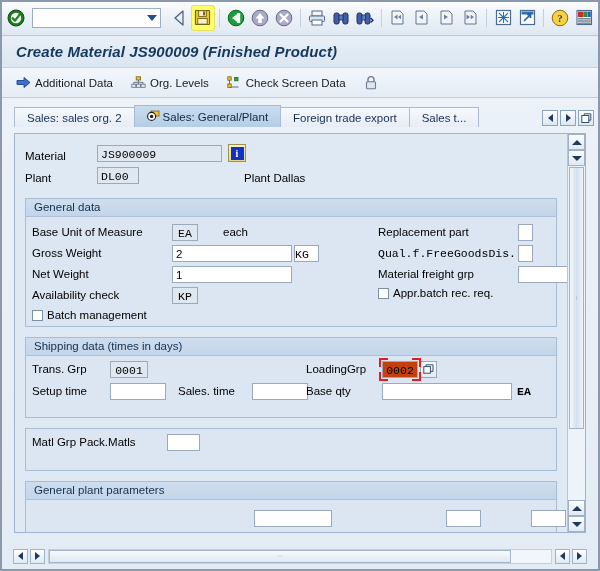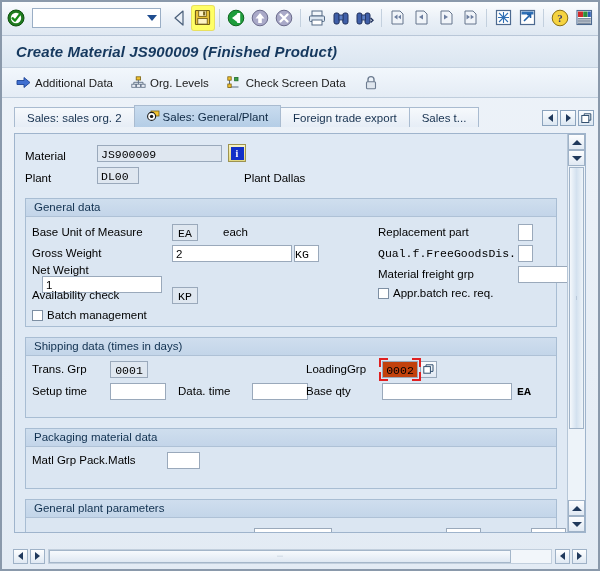--- a/index.html
+++ b/index.html
@@ -630,21 +630,21 @@
             <span class="fld-ro" style="width:26px;text-align:center;padding:0;">EA</span>
             <span class="plaintext" style="margin-left:25px;">each</span>
           </div>
 
           <div class="grow" style="position:absolute;left:6px;top:26px;">
             <span class="lbl" style="width:140px;">Gross Weight</span>
             <span class="fld" style="width:120px;">2</span>
             <span class="fld" style="width:25px;margin-left:2px;text-align:left;padding:0;font-family:'Liberation Mono',monospace;">KG</span>
           </div>
 
-          <div class="grow" style="position:absolute;left:6px;top:47px;flex-direction:column;">
+          <div class="grow" style="position:absolute;left:6px;top:47px;">
             <span class="lbl" style="width:140px;">Net Weight</span>
             <span class="fld" style="width:120px;">1</span>
           </div>
 
           <div class="grow" style="position:absolute;left:6px;top:68px;">
             <span class="lbl" style="width:140px;">Availability check</span>
             <span class="fld-ro" style="width:26px;text-align:center;padding:0;">KP</span>
           </div>
 
           <div class="cb-wrap" style="position:absolute;left:6px;top:92px;">
@@ -702,35 +702,34 @@
               </svg>
             </span>
           </div>
 
           <div class="grow" style="position:absolute;left:6px;top:25px;">
             <span class="lbl" style="width:78px;">Setup time</span>
             <span class="fld" style="width:56px;"></span>
           </div>
 
           <div class="grow" style="position:absolute;left:152px;top:25px;">
-            <span class="lbl" style="width:74px;">Data. time</span>
+            <span class="lbl" style="width:74px;">Sales. time</span>
             <span class="fld" style="width:56px;"></span>
           </div>
 
           <div class="grow" style="position:absolute;left:280px;top:25px;">
             <span class="lbl" style="width:76px;">Base qty</span>
             <span class="fld" style="width:130px;"></span>
             <span class="plaintext" style="margin-left:5px;font-family:'Liberation Mono',monospace;font-weight:bold;">EA</span>
           </div>
 
         </div>
       </div>
 
       <div class="group">
-        <div class="group-title">Packaging material data</div>
         <div class="group-body" style="position:relative;height:30px;">
           <div class="grow" style="position:absolute;left:6px;top:3px;">
             <span class="lbl" style="width:135px;">Matl Grp Pack.Matls</span>
             <span class="fld" style="width:33px;"></span>
           </div>
         </div>
       </div>
 
       <div class="group" style="margin-bottom:0;">
         <div class="group-title">General plant parameters</div>

